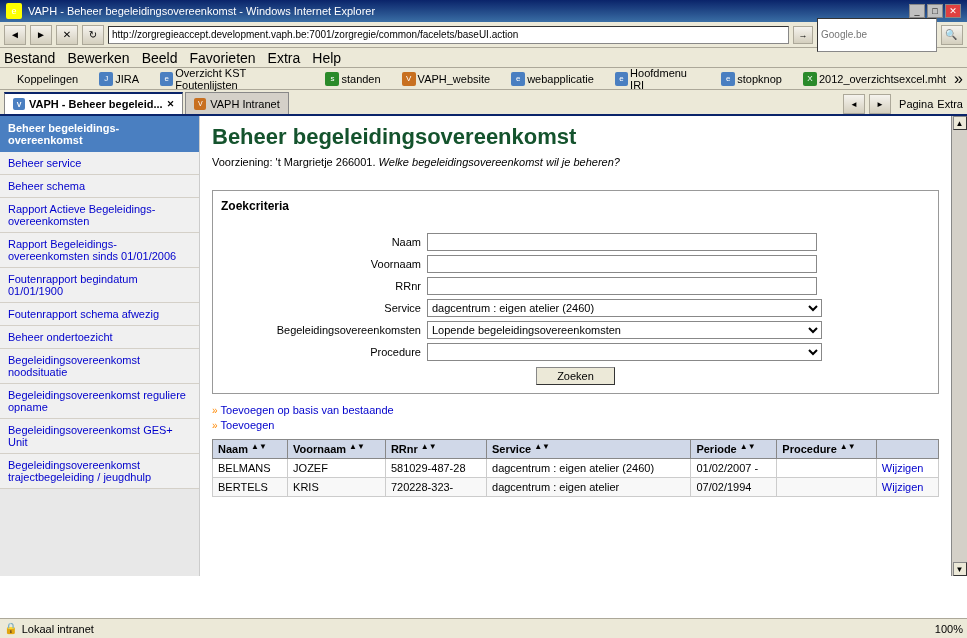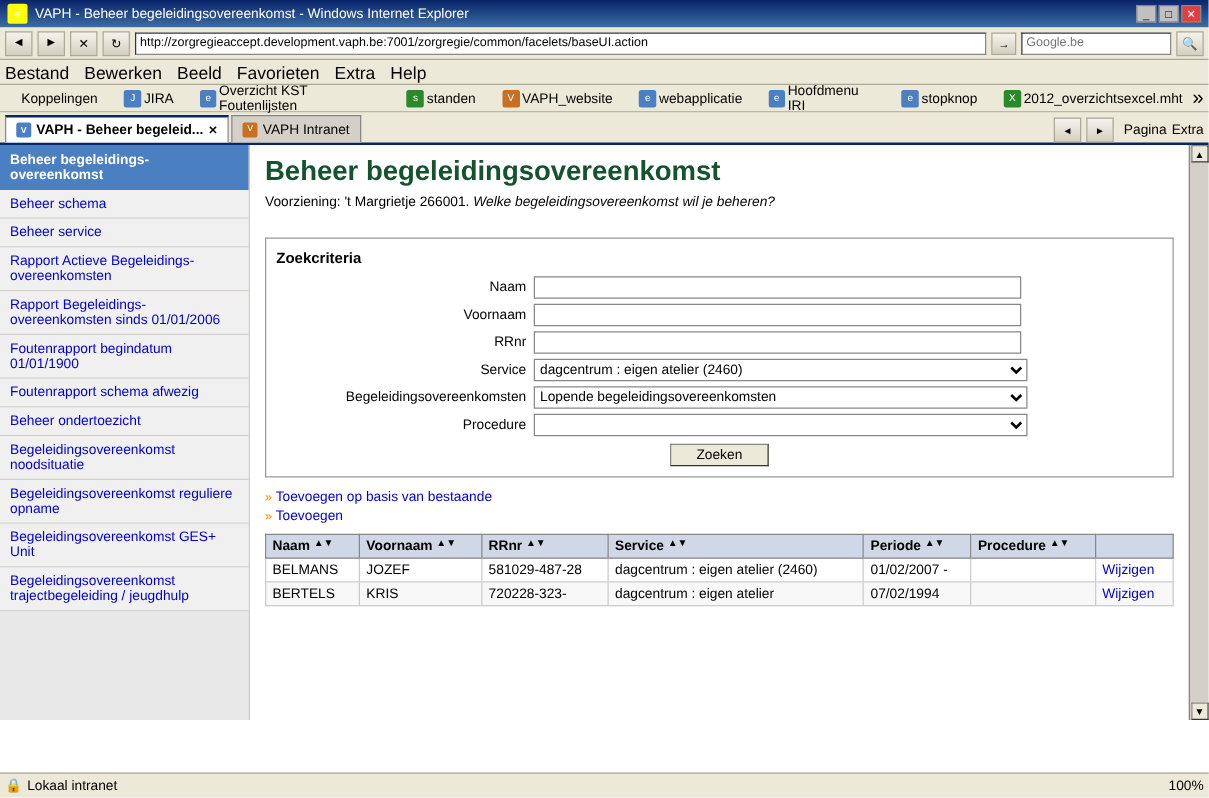--- a/index.html
+++ b/index.html
@@ -26,21 +26,21 @@
       border-bottom: 1px solid #aca899;
       padding: 2px 4px;
       display: flex;
       align-items: center;
       gap: 4px;
       height: 26px;
     }
     .nav-btn { width: 22px; height: 20px; background: linear-gradient(to bottom, #f5f3ee, #d4cfbe); border: 1px solid #aca899; cursor: pointer; display: flex; align-items: center; justify-content: center; font-size: 10px; }
     .address-input { flex: 1; height: 18px; border: 1px inset #888; padding: 0 3px; font-size: 10px; background: white; }
     .go-btn { width: 20px; height: 18px; background: linear-gradient(to bottom, #f5f3ee, #d4cfbe); border: 1px solid #aca899; font-size: 9px; cursor: pointer; }
-    .search-box { width: 120px; height: 18px; border: 1px inset #888; padding: 0 3px; font-size: 10px; }
+    .search-box { width: 120px; height: 18px; border: 1px inset #888; padding: 16px 3px; font-size: 10px; }
     .menu-bar {
       background: #ece9d8;
       border-bottom: 1px solid #aca899;
       padding: 1px 4px;
       display: flex;
       align-items: center;
       gap: 12px;
       height: 20px;
       font-size: 14px;
     }
@@ -162,21 +162,21 @@
 
     
     .search-criteria-box {
       border: 1px solid #999;
       padding: 8px;
       margin-bottom: 10px;
     }
     .search-criteria-title {
       font-weight: bold;
       font-size: 12px;
-      margin-bottom: 8px;
+      margin-bottom: 20px;
     }
     .form-row {
       display: flex;
       align-items: center;
       margin-bottom: 4px;
       gap: 6px;
     }
     .form-label {
       width: 200px;
       text-align: right;
@@ -333,22 +333,22 @@
     <button class="nav-btn" style="font-size:8px;">►</button>
     <span style="font-size:11px;margin-left:4px;">Pagina</span>
     <span style="font-size:11px;">Extra</span>
   </div>
 </div>
 
 <div class="browser-body" style="height: 460px; display:flex; position:relative;">
 
   <div class="sidebar">
     <div class="sidebar-title">Beheer begeleidings-<br>overeenkomst</div>
+    <a class="sidebar-item">Beheer service</a>
     <a class="sidebar-item">Beheer schema</a>
-    <a class="sidebar-item">Beheer service</a>
     <a class="sidebar-item">Rapport Actieve Begeleidings-overeenkomsten</a>
     <a class="sidebar-item">Rapport Begeleidings-overeenkomsten sinds 01/01/2006</a>
     <a class="sidebar-item">Foutenrapport begindatum 01/01/1900</a>
     <a class="sidebar-item">Foutenrapport schema afwezig</a>
     <a class="sidebar-item">Beheer ondertoezicht</a>
     <a class="sidebar-item">Begeleidingsovereenkomst noodsituatie</a>
     <a class="sidebar-item">Begeleidingsovereenkomst reguliere opname</a>
     <a class="sidebar-item">Begeleidingsovereenkomst GES+ Unit</a>
     <a class="sidebar-item">Begeleidingsovereenkomst trajectbegeleiding / jeugdhulp</a>
   </div>

